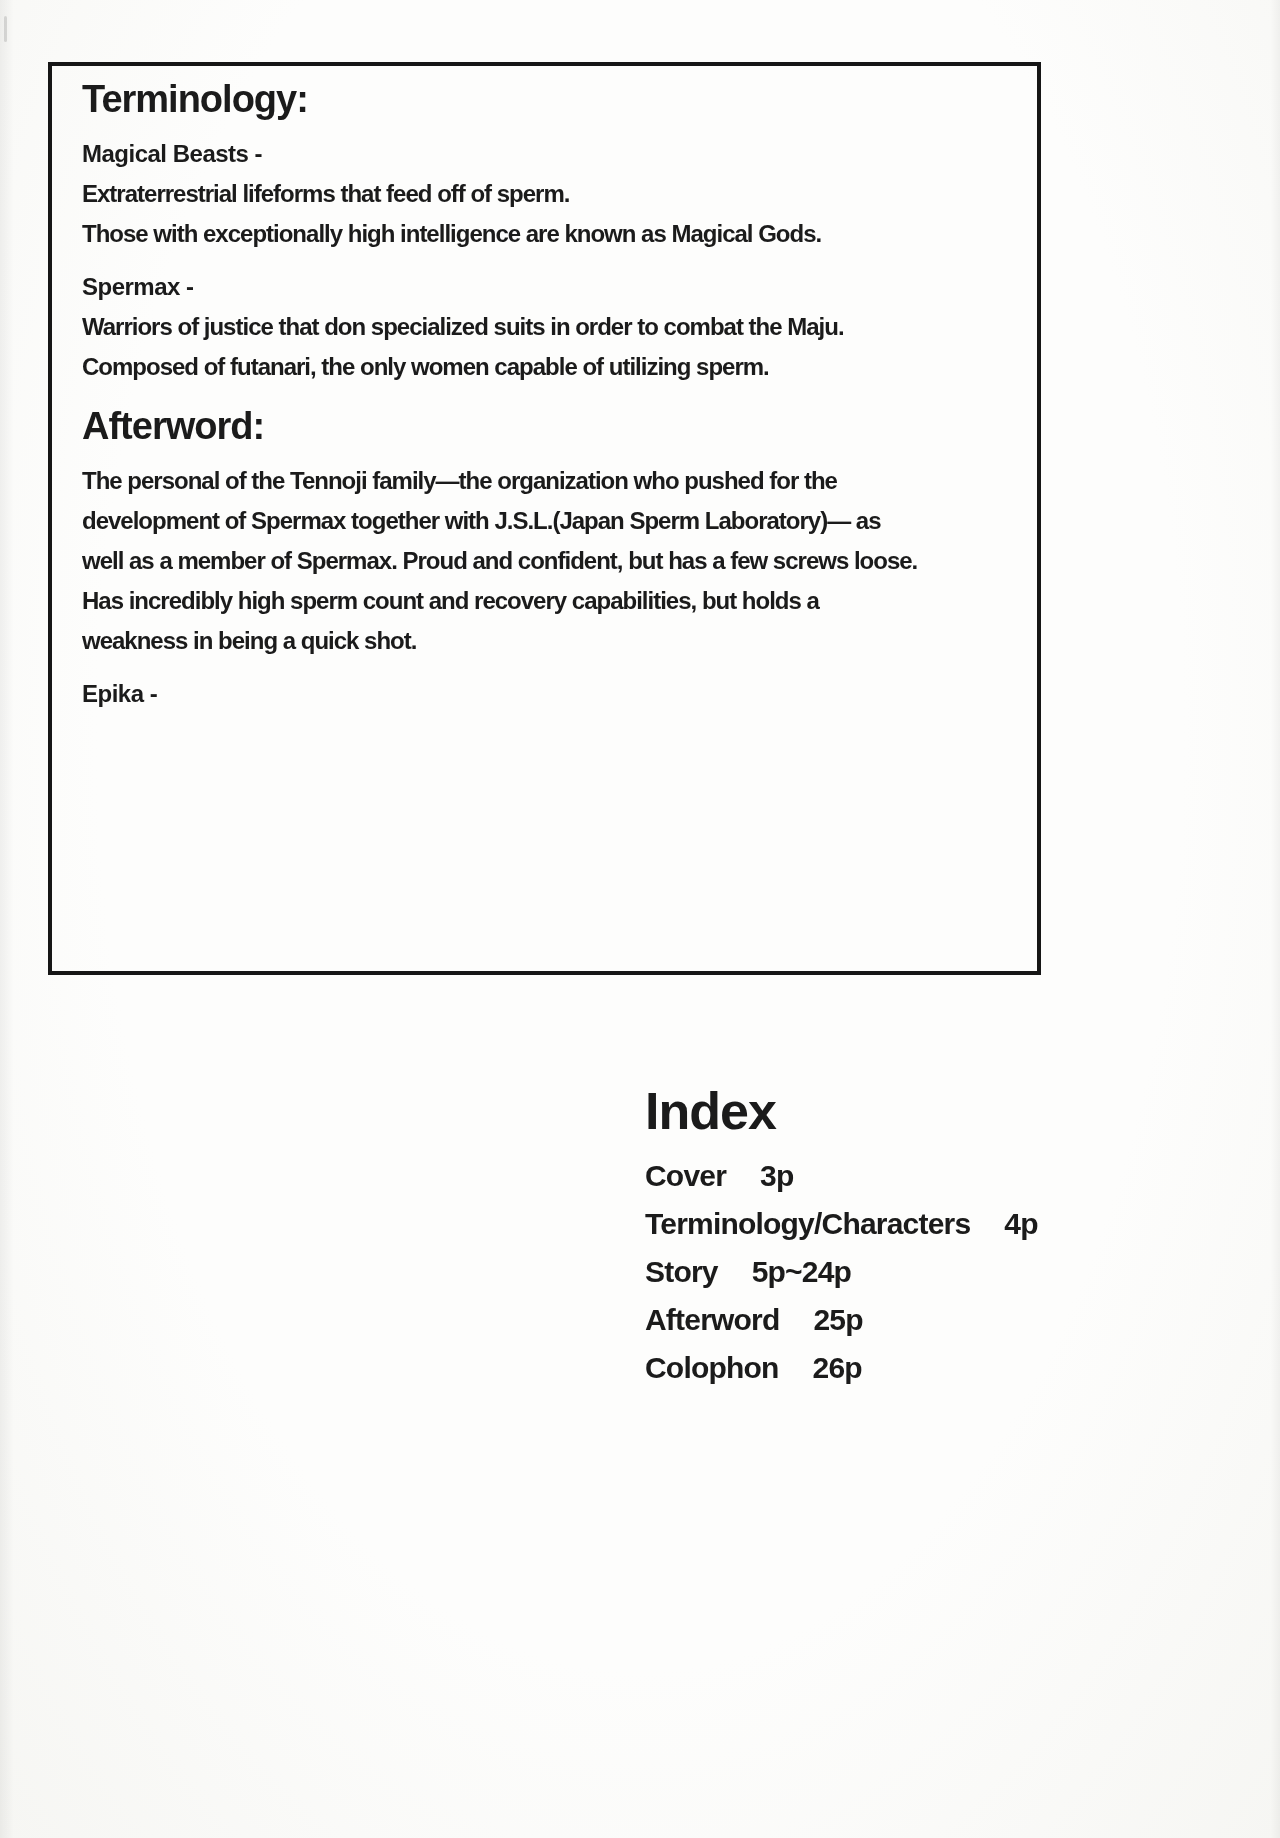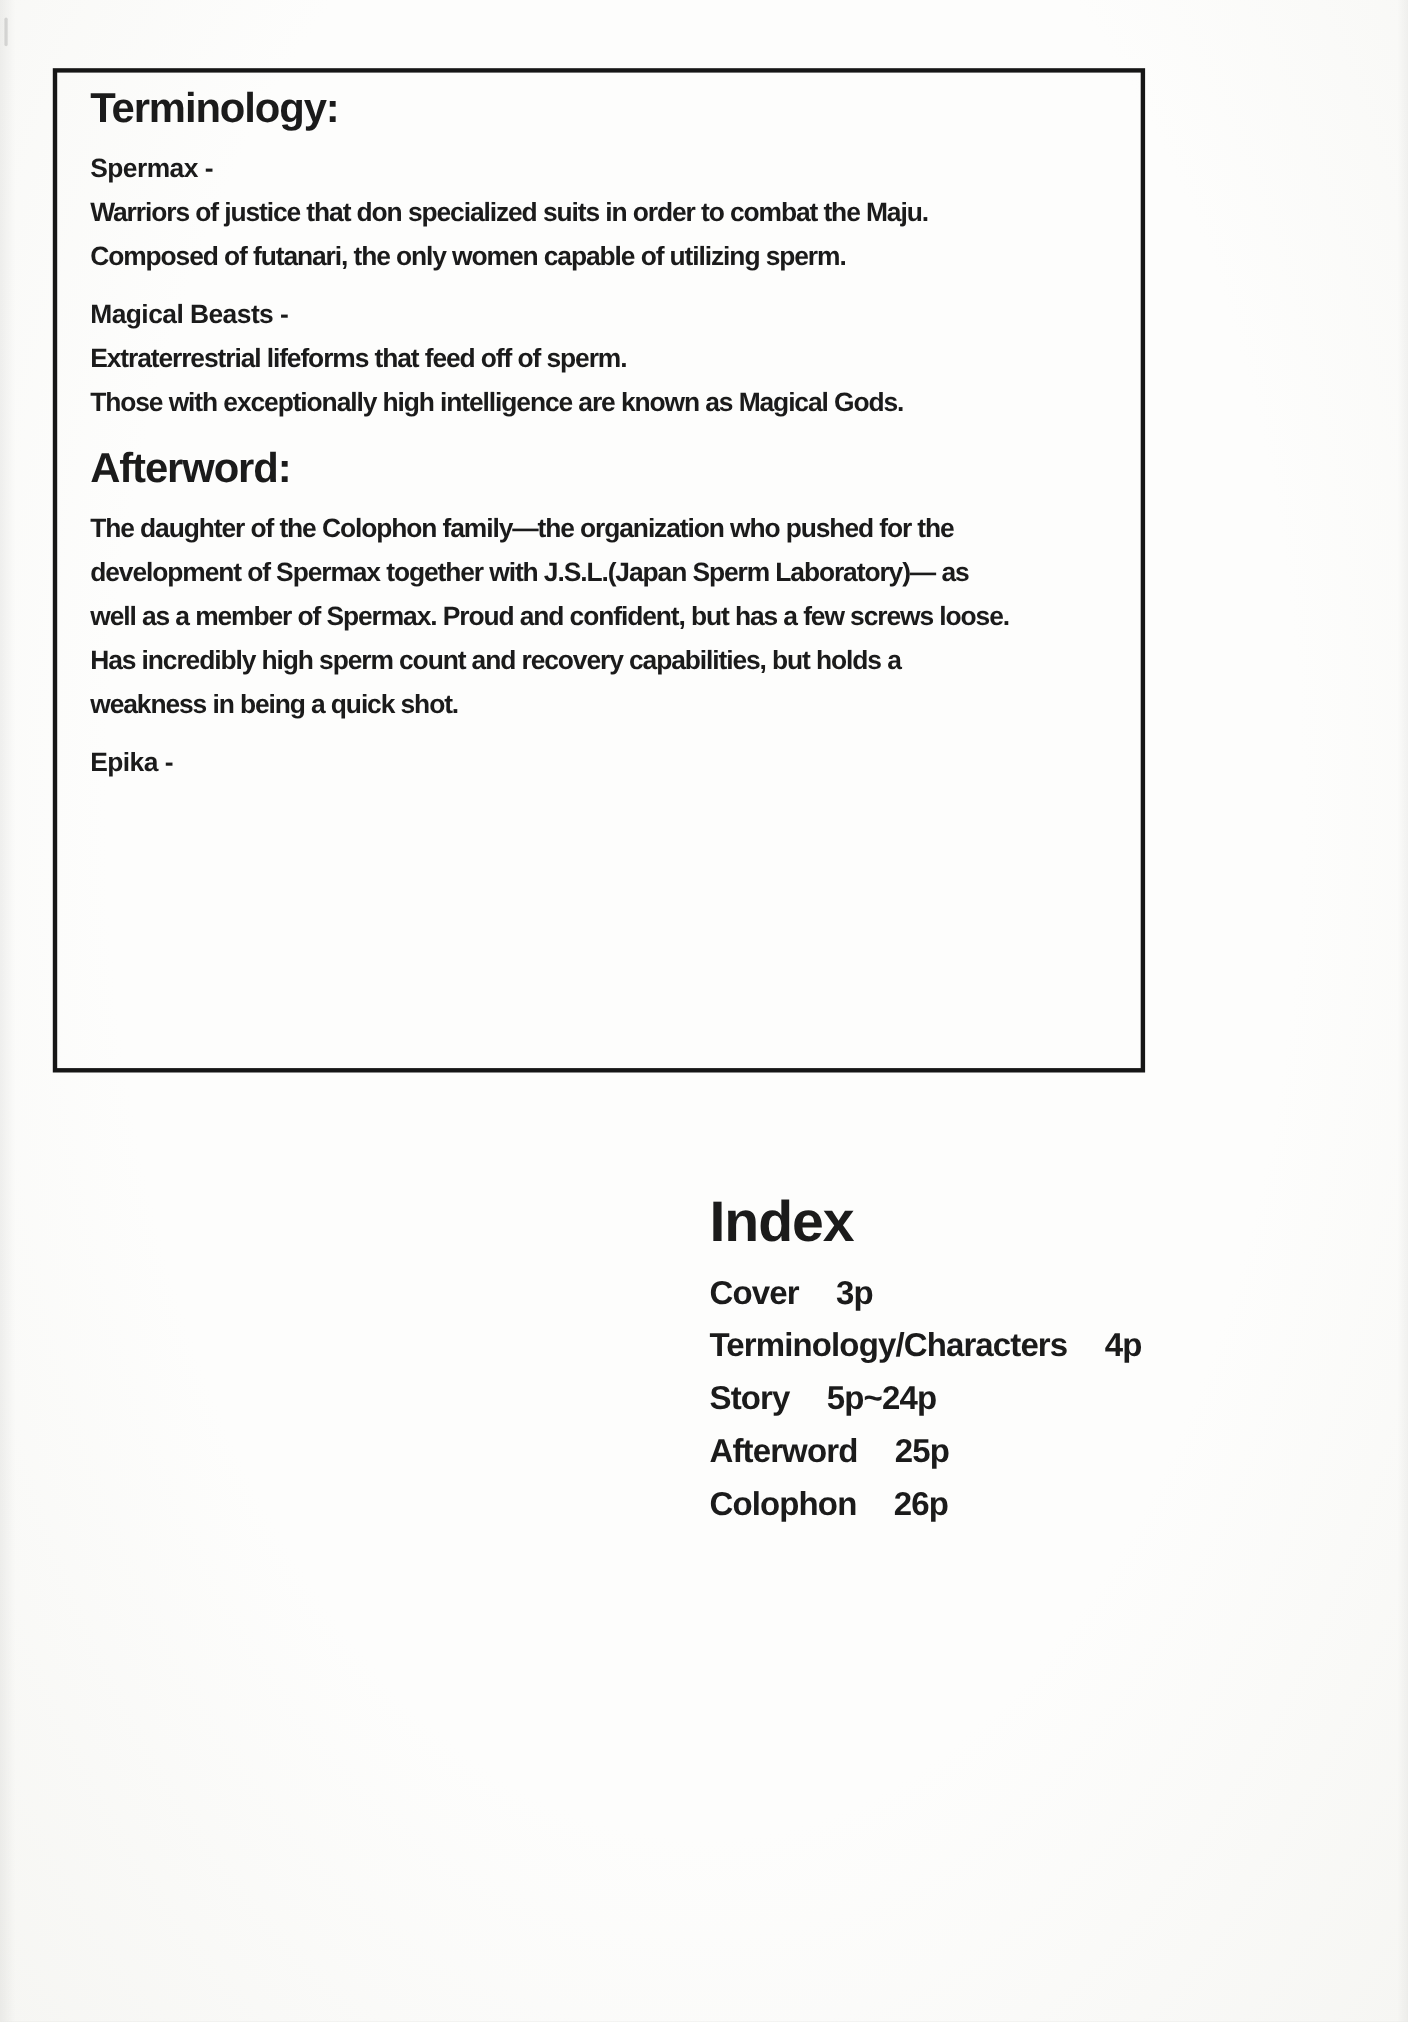--- a/index.html
+++ b/index.html
@@ -95,35 +95,35 @@
 
 <div class="page">
   <div class="scan-mark"></div>
 
   <div class="frame-box">
 
     <div class="section-heading">Terminology:</div>
 
 
     <div class="entry">
+      <div class="term">Magical Beasts -</div>
+      <div class="line">Extraterrestrial lifeforms that feed off of sperm.</div>
+      <div class="line">Those with exceptionally high intelligence are known as Magical Gods.</div>
+    </div>
+
+    <div class="entry">
       <div class="term">Spermax -</div>
       <div class="line">Warriors of justice that don specialized suits in order to combat the Maju.</div>
       <div class="line">Composed of futanari, the only women capable of utilizing sperm.</div>
     </div>
 
-    <div class="entry">
-      <div class="term">Magical Beasts -</div>
-      <div class="line">Extraterrestrial lifeforms that feed off of sperm.</div>
-      <div class="line">Those with exceptionally high intelligence are known as Magical Gods.</div>
-    </div>
-
     <div class="section-heading heading-characters">Afterword:</div>
 
     <div class="entry">
-      <div class="line">The daughter of the Colophon family—the organization who pushed for the</div>
+      <div class="line">The personal of the Tennoji family—the organization who pushed for the</div>
       <div class="line">development of Spermax together with J.S.L.(Japan Sperm Laboratory)— as</div>
       <div class="line">well as a member of Spermax. Proud and confident, but has a few screws loose.</div>
       <div class="line">Has incredibly high sperm count and recovery capabilities, but holds a</div>
       <div class="line">weakness in being a quick shot.</div>
     </div>
 
     <div class="entry">
       <div class="term">Epika -</div>
     </div>
 

